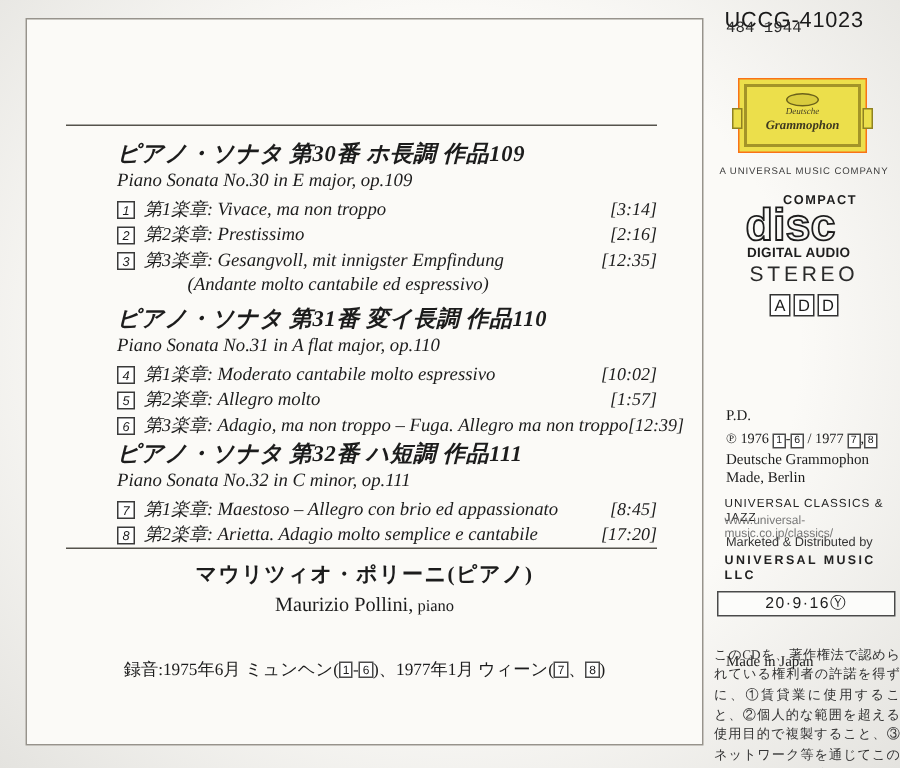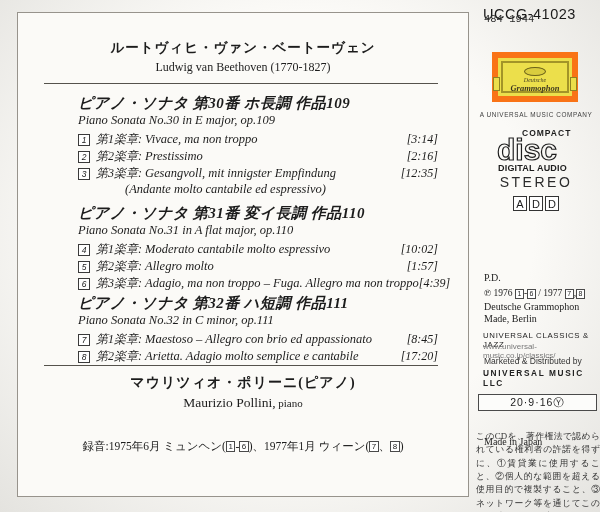--- a/index.html
+++ b/index.html
@@ -44,21 +44,21 @@
     display:inline-block; border:1px solid #4a4a4a; font-family:"Liberation Sans",sans-serif;
     font-size:8px; line-height:9px; padding:0 1.5px; vertical-align:1px; background:#fff;
   }
   
   .sidebar { position:absolute; left:470px; top:0; width:130px; height:512px; }
   .cat-no { position:absolute; left:13px; top:6px; font-family:"Liberation Sans",sans-serif;
             font-size:14.5px; letter-spacing:0.5px; color:#1a1a1a; }
   .cat-sub { position:absolute; left:14px; top:13px; font-family:Liberation Mono, monospace;
              font-size:10.5px; color:#2a2a2a; }
   .dg-logo { position:absolute; left:22px; top:52px; width:86px; height:50px;
-             background:#ecdf4b; border:6px solid #f97316; }
+             background:#ecdf4b; border:1px solid #f97316; }
   .dg-inner { position:absolute; inset:3px; border:2px solid #a39428; text-align:center; }
   .dg-logo::before, .dg-logo::after {
     content:""; position:absolute; top:19px; width:5px; height:12px;
     background:#ecdf4b; border:1px solid #8f8222;
   }
   .dg-logo::before { left:-5px; } .dg-logo::after { right:-5px; }
   .dg-crest { width:22px; height:9px; border:1px solid #6b611a; border-radius:50%;
               margin:4px auto 1px auto; background:#d9cc3e; }
   .dg-line1 { font-size:6px; font-style:italic; color:#454026; line-height:7px; }
   .dg-line2 { font-size:8.5px; font-style:italic; font-weight:bold; color:#3d3820; line-height:9px; }
@@ -89,24 +89,20 @@
               border:1px solid #4a4a4a; background:#fcfcfa; text-align:center;
               font-family:"Liberation Sans",sans-serif; font-size:10.5px; line-height:15px; letter-spacing:1px; }
   .legal { position:absolute; left:6px; top:430px; width:124px; font-size:8.8px;
            line-height:1.52; color:#333; text-align:justify; }
 </style>
 </head>
 <body>
 
 <div class="card">
 
-  <div class="composer-block">
-    <div class="composer-jp">ルートヴィヒ・ヴァン・ベートーヴェン</div>
-    <div class="composer-en">Ludwig van Beethoven (1770-1827)</div>
-  </div>
 
   <div class="rule rule1"></div>
 
   <div class="work work1">
     <div class="work-title-jp">ピアノ・ソナタ 第30番 ホ長調 作品109</div>
     <div class="work-title-en">Piano Sonata No.30 in E major, op.109</div>
     <div class="track-row">
       <span class="tno">1</span>
       <span class="mov">第1楽章:</span>
       <span class="tempo">Vivace, ma non troppo</span>
@@ -139,21 +135,21 @@
     <div class="track-row">
       <span class="tno">5</span>
       <span class="mov">第2楽章:</span>
       <span class="tempo">Allegro molto</span>
       <span class="time">[1:57]</span>
     </div>
     <div class="track-row">
       <span class="tno">6</span>
       <span class="mov">第3楽章:</span>
       <span class="tempo">Adagio, ma non troppo – Fuga. Allegro ma non troppo</span>
-      <span class="time">[4:39]</span>
+      <span class="time">[12:39]</span>
     </div>
   </div>
 
   <div class="work work3">
     <div class="work-title-jp">ピアノ・ソナタ 第32番 ハ短調 作品111</div>
     <div class="work-title-en">Piano Sonata No.32 in C minor, op.111</div>
     <div class="track-row">
       <span class="tno">7</span>
       <span class="mov">第1楽章:</span>
       <span class="tempo">Maestoso – Allegro con brio ed appassionato</span>

